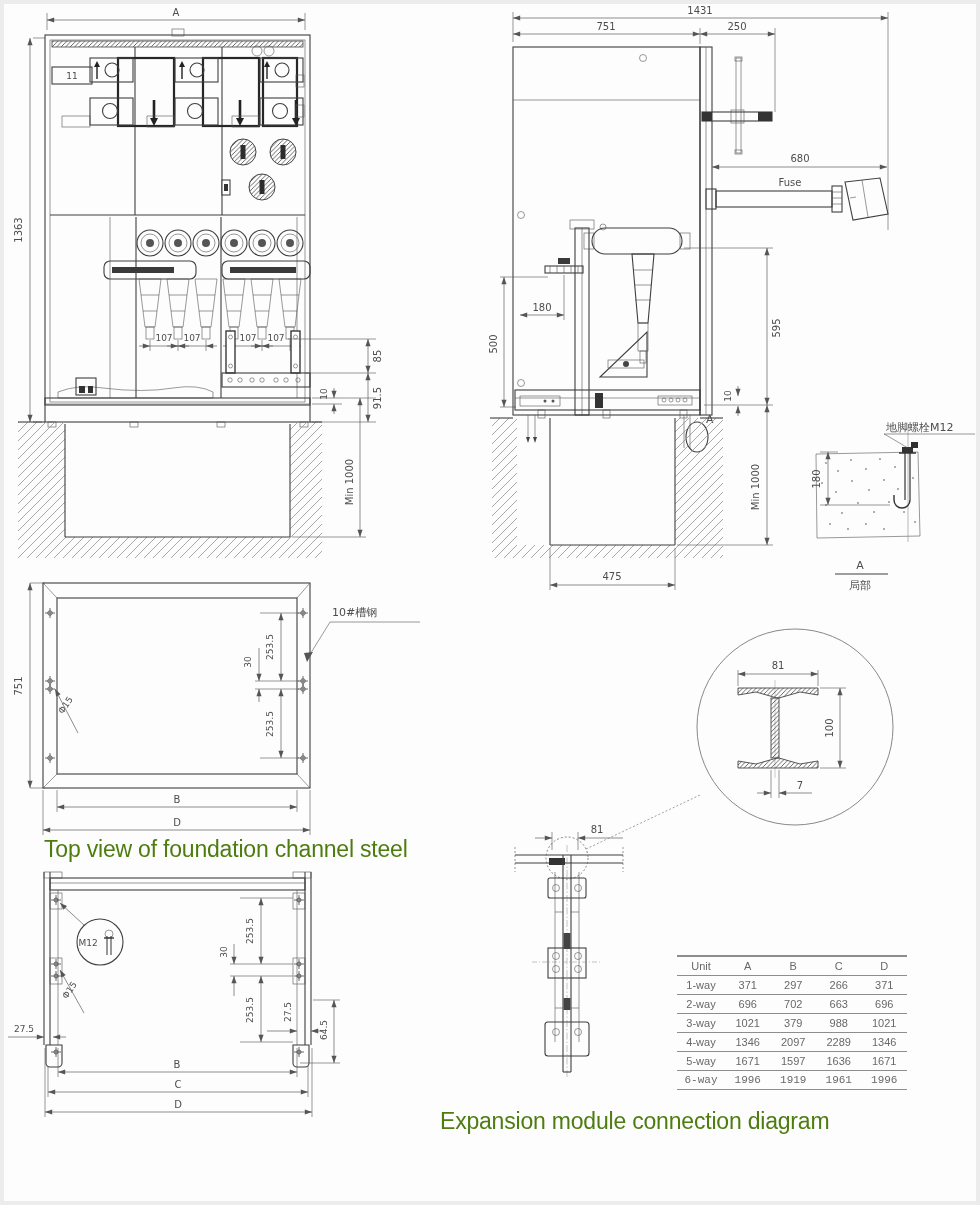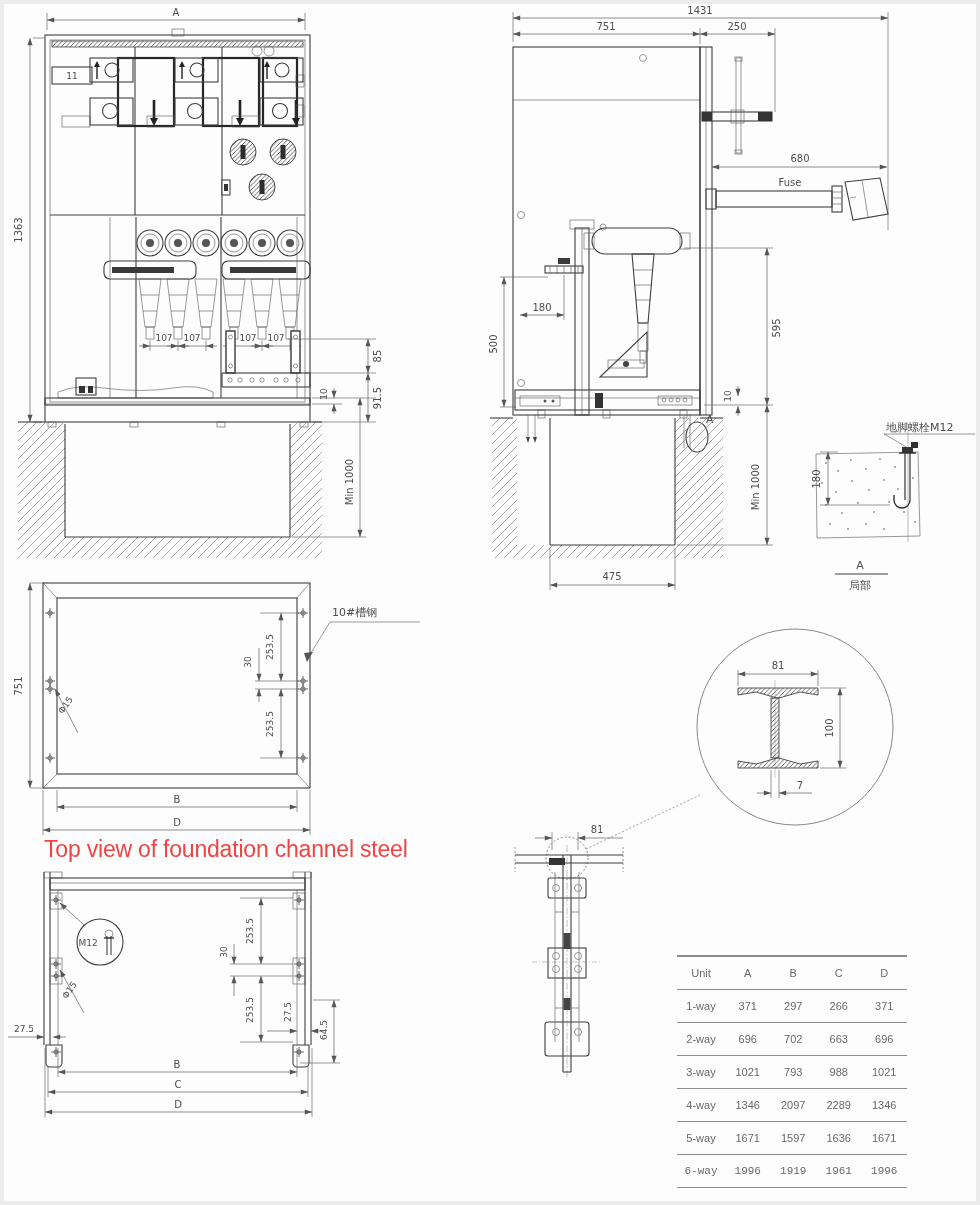--- a/index.html
+++ b/index.html
@@ -9,24 +9,24 @@
   svg{position:absolute;left:0;top:0;}
   svg text{font-family:"DejaVu Sans","Liberation Sans",sans-serif;fill:#4d4d4d;}
   .dm{font-size:10px;}
   .dms{font-size:9px;}
   .dmb{font-size:11px;}
   .cjk{font-size:11px;}
   .s{stroke:#3f3f3f;stroke-width:1.1;fill:none;}
   .s2{stroke:#565656;stroke-width:0.6;fill:none;}
   .d{stroke:#5c5c5c;stroke-width:0.7;fill:none;}
   .thk{stroke:#262626;stroke-width:2.2;fill:none;}
-  .caption{position:absolute;font-size:23px;color:#ef4444;letter-spacing:-0.2px;white-space:nowrap;text-align:right;}
+  .caption{position:absolute;font-size:23px;color:#4d7c0f;letter-spacing:-0.2px;white-space:nowrap;text-align:right;}
   .tbl{position:absolute;left:677px;top:955px;width:230px;border-collapse:collapse;
        font-size:11px;color:#686868;table-layout:fixed;}
-  .tbl th,.tbl td{font-weight:normal;text-align:center;padding:8px 0;height:16px;
+  .tbl th,.tbl td{font-weight:normal;text-align:center;padding:1px 0;height:16px;
        border-top:1.4px solid #8d8d8d;}
   .tbl tr:first-child th{border-top:2px solid #8d8d8d;}
   .tbl tr:nth-child(2) td{border-top:1.8px solid #8d8d8d;}
   .tbl tr:last-child td{border-bottom:1.4px solid #8d8d8d;font-family:Liberation Mono, monospace;}
   .tbl .c0{width:48px;}
 </style>
 </head>
 <body>
 
 <div class="page">
@@ -675,20 +675,21 @@
   <text class="dm" transform="rotate(-90 833 728)" x="833" y="728" text-anchor="middle">100</text>
   <line class="s2" x1="771" y1="770" x2="771" y2="798"></line>
         <line class="s2" x1="779" y1="770" x2="779" y2="798"></line>
   <line class="d" x1="757" y1="793" x2="771" y2="793" marker-end="url(#ar)"></line>
   <line class="d" x1="812" y1="793" x2="779" y2="793" marker-end="url(#ar)"></line>
   <text class="dm" x="800" y="789" text-anchor="middle">7</text>
 </g>
 </svg>
 
 <div class="caption" style="left:44px;top:836px;">Top view of foundation channel steel</div>
+<div class="caption" style="left:440px;top:1108px;">Expansion module connection diagram</div>
 
 <table class="tbl">
   <tbody>
         <tr>
     <th class="c0">Unit</th>
     <th>A</th>
     <th>B</th>
     <th>C</th>
     <th>D</th>
   </tr>
@@ -702,21 +703,21 @@
   <tr>
     <td>2-way</td>
     <td>696</td>
     <td>702</td>
     <td>663</td>
     <td>696</td>
   </tr>
   <tr>
     <td>3-way</td>
     <td>1021</td>
-    <td>793</td>
+    <td>379</td>
     <td>988</td>
     <td>1021</td>
   </tr>
   <tr>
     <td>4-way</td>
     <td>1346</td>
     <td>2097</td>
     <td>2289</td>
     <td>1346</td>
   </tr>

